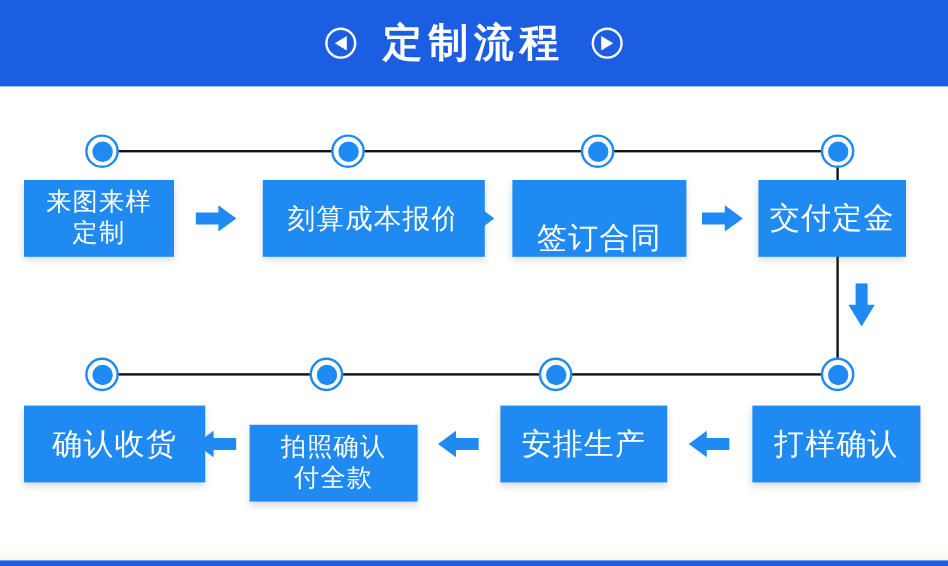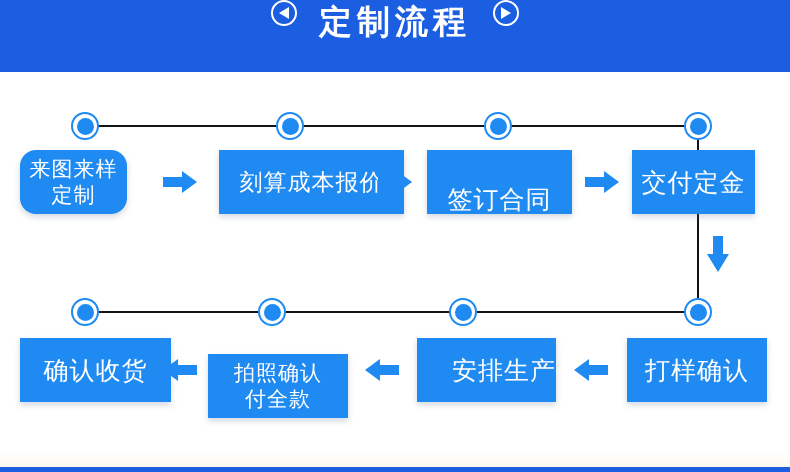--- a/index.html
+++ b/index.html
@@ -5,21 +5,21 @@
   html,body{margin:0;padding:0;background:#ffffff;}
   .page{
     position:relative;width:790px;height:472px;overflow:hidden;
     font-family:"Liberation Sans","DejaVu Sans",sans-serif;
     background:#ffffff;
   }
   
   .banner{
     position:absolute;left:0;top:0;width:790px;height:72px;
     background:var(--header-bg,#1B5EE2);
-    display:flex;justify-content:center;gap:22px;
+    display:flex;align-items:center;justify-content:center;gap:22px;
   }
   .banner .title{
     margin:0;color:#ffffff;font-size:33px;font-weight:bold;letter-spacing:5px;
   }
   .circle-icon{
     width:26px;height:26px;border:2px solid #ffffff;border-radius:50%;
     box-sizing:border-box;display:flex;align-items:center;justify-content:center;
     cursor:pointer;flex:0 0 auto;
   }
   
@@ -36,27 +36,27 @@
   .n1{left:71px;top:112px;} .n2{left:276px;top:112px;} .n3{left:484px;top:112px;} .n4{left:684px;top:112px;}
   .n5{left:71px;top:298px;} .n6{left:258px;top:298px;} .n7{left:449px;top:298px;} .n8{left:684px;top:298px;}
   
   .step{
     position:absolute;height:64px;background:var(--box-bg,#1E8AF2);
     display:flex;align-items:center;justify-content:center;
     color:#ffffff;text-align:center;
     box-shadow:0 3px 6px rgba(96,118,145,0.28);
   }
   .step .lbl{white-space:pre-line;line-height:1.22;letter-spacing:1px;}
-  .b1{left:20px;top:150px;width:107px;font-size:21px;border-radius:16px;}
+  .b1{left:20px;top:150px;width:125px;font-size:21px;}
   .b2{left:207px;top:150px;width:185px;font-size:23px;margin-left:12px;}
   .b3{left:427px;top:150px;width:145px;font-size:25px;align-items:flex-end;}
   .b4{left:632px;top:150px;width:123px;font-size:25px;}
   .b5{left:20px;top:338px;width:151px;font-size:25px;}
   .b6{left:208px;top:354px;width:140px;font-size:21px;}
-  .b7{left:417px;top:338px;width:139px;font-size:25px;justify-content:flex-end;}
+  .b7{left:417px;top:338px;width:139px;font-size:25px;}
   .b8{left:627px;top:338px;width:140px;font-size:25px;}
   
   .arrow{position:absolute;width:34px;height:24px;}
   .arrow svg{display:block;}
   .a1{left:163px;top:170px;} .a2{left:378px;top:170px;} .a3{left:585px;top:170px;}
   .a4{left:163px;top:358px;} .a5{left:365px;top:358px;} .a6{left:574px;top:358px;}
   .arrow-down{position:absolute;left:707px;top:236px;width:22px;height:36px;}
   
   .footer-strip{
     position:absolute;left:0;bottom:5px;width:790px;height:16px;

